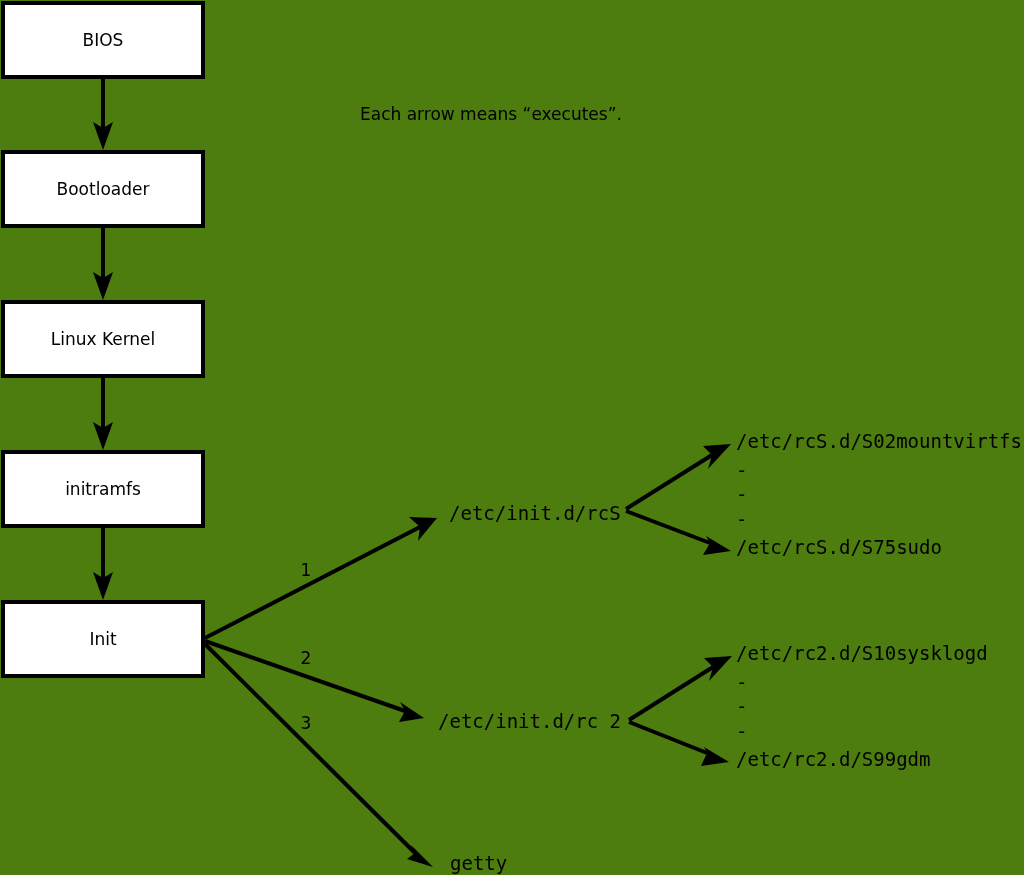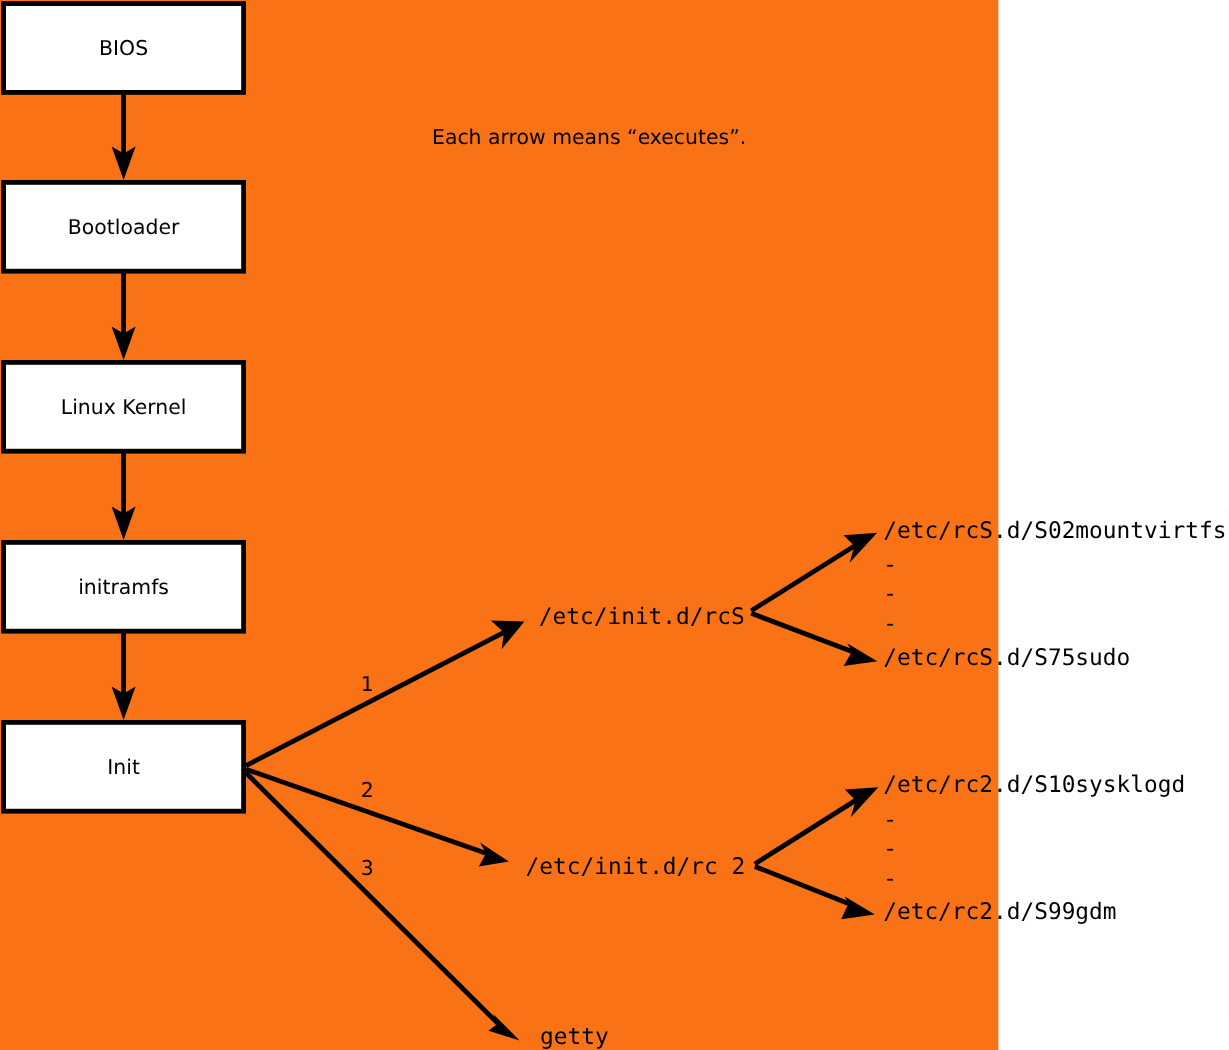--- a/index.html
+++ b/index.html
@@ -8,23 +8,23 @@
     background: #ffffff;
   }
   body {
     width: 1024px;
     height: 875px;
     overflow: hidden;
     font-family: "DejaVu Sans", sans-serif;
   }
   #diagram-root {
     position: relative;
-    width: 832px;
+    width: 1024px;
     height: 875px;
-    background: #f97316;
+    background: #4d7c0f;
   }
   svg.canvas {
     position: absolute;
     top: 0;
     left: 0;
     width: 1024px;
     height: 875px;
   }
   .box-rect {
     fill: #ffffff;

